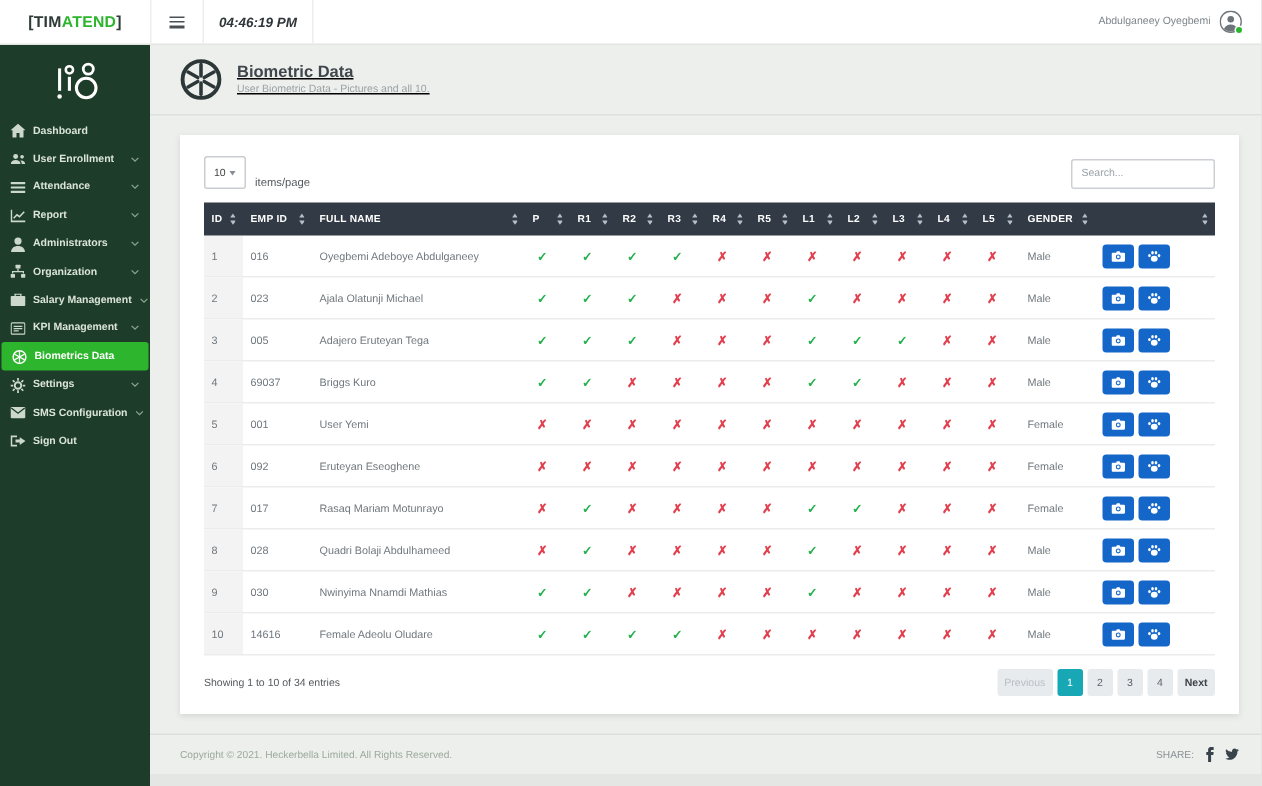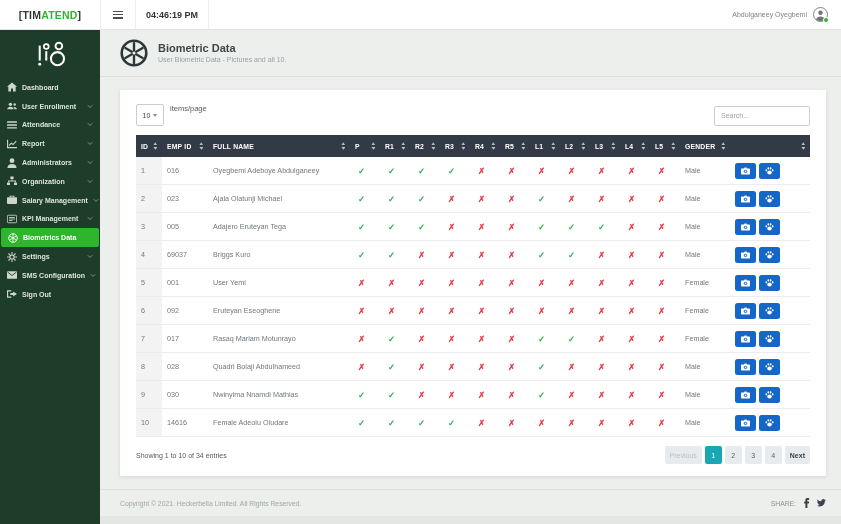--- a/index.html
+++ b/index.html
@@ -9,21 +9,21 @@
   
   .topbar{position:absolute;top:0;left:0;width:841px;height:29px;background:#fff;
           border-bottom:1px solid #e2e5e2;display:flex;align-items:stretch;z-index:5;}
   .logo-box{width:100px;display:flex;align-items:center;justify-content:center;
             border-right:1px solid #ededed;font-weight:bold;font-size:10.5px;letter-spacing:.2px;}
   .logo-dark{color:#2e3a36;}.logo-green{color:#2db52d;}
   .tb-cell{display:flex;align-items:center;justify-content:center;border-right:1px solid #ededed;}
   .burger{width:34px;cursor:pointer;}
   .burger-icon{width:10px;height:8px;display:flex;flex-direction:column;justify-content:space-between;}
   .burger-icon i{display:block;height:1.5px;background:#4a4f54;}
-  .time{width:72px;font-size:9px;font-weight:700;color:#2f3539;}
+  .time{width:72px;font-size:9px;font-weight:700;color:#2f3539;font-style:italic;}
   .date{width:128px;font-size:8.5px;color:#70797f;}
   .tb-spacer{flex:1;}
   .user{display:flex;align-items:center;gap:6px;padding:0 13px;cursor:pointer;}
   .user-name{font-size:7px;color:#7d858b;}
   .avatar{position:relative;width:15px;height:15px;color:#6d757b;}
   .avatar svg{width:15px;height:15px;display:block;}
   .avatar .dot{position:absolute;right:-1px;bottom:-1px;width:4.5px;height:4.5px;border-radius:50%;
                background:#2db52d;border:1px solid #fff;}
 
   
@@ -34,32 +34,32 @@
   .nav-item{height:18.8px;display:flex;align-items:center;gap:5px;padding:0 7px;cursor:pointer;color:#dbe4db;}
   .nav-item .ico{width:10px;height:10px;flex:none;display:flex;align-items:center;color:#ccd8cc;}
   .nav-item .ico svg{width:10px;height:10px;}
   .nav-item .lbl{font-size:7px;font-weight:600;white-space:nowrap;flex:1;}
   .nav-item .chev{width:6px;height:5px;color:#8fa591;display:flex;}
   .nav-item .chev svg{width:6px;height:5px;}
   .nav-item.active{background:#2db52d;border-radius:2px;margin:0 1px;color:#fff;}
   .nav-item.active .ico{color:#fff;}
 
   
-  .main{position:absolute;left:100px;top:29px;right:0;bottom:0;}
+  .main{position:absolute;left:100px;top:29px;right:0;bottom:0;text-decoration:underline;}
   .page-header{height:47px;display:flex;align-items:center;gap:10px;padding-left:20px;
                border-bottom:1px solid #dde1dd;}
   .ph-icon{width:28px;height:28px;color:#2c3738;}
   .ph-icon svg{width:28px;height:28px;}
   .ph-title{font-size:11px;font-weight:bold;color:#40474c;}
   .ph-sub{font-size:7px;color:#99a1a5;margin-top:2px;}
 
   .card{position:absolute;left:20px;right:15px;top:61px;background:#fff;
         box-shadow:0 1px 4px rgba(60,70,65,.14);padding:14px 16px 12px;}
   .controls{display:flex;justify-content:space-between;align-items:center;margin-bottom:9px;}
-  .ipp{display:flex;align-items:flex-start;gap:6px;}
+  .ipp{display:flex;align-items:flex-end;gap:6px;}
   .ipp-select{width:26px;height:20px;border:1px solid #c9cdd1;border-radius:2px;display:flex;
               align-items:center;justify-content:center;gap:3px;font-size:7px;color:#444;cursor:pointer;background:#fff;}
   .caret{width:0;height:0;border-left:2.5px solid transparent;border-right:2.5px solid transparent;
          border-top:3px solid #868c91;}
   .ipp-label{font-size:7.5px;color:#55595d;}
   .search input{width:82px;height:18px;border:1px solid #ccd0d4;border-radius:2px;font-size:7px;
                 padding:0 6px;color:#444;outline:none;font-family:"Liberation Sans",sans-serif;}
   .search input::placeholder{color:#9aa2a8;}
 
   table{width:100%;border-collapse:collapse;table-layout:fixed;}

